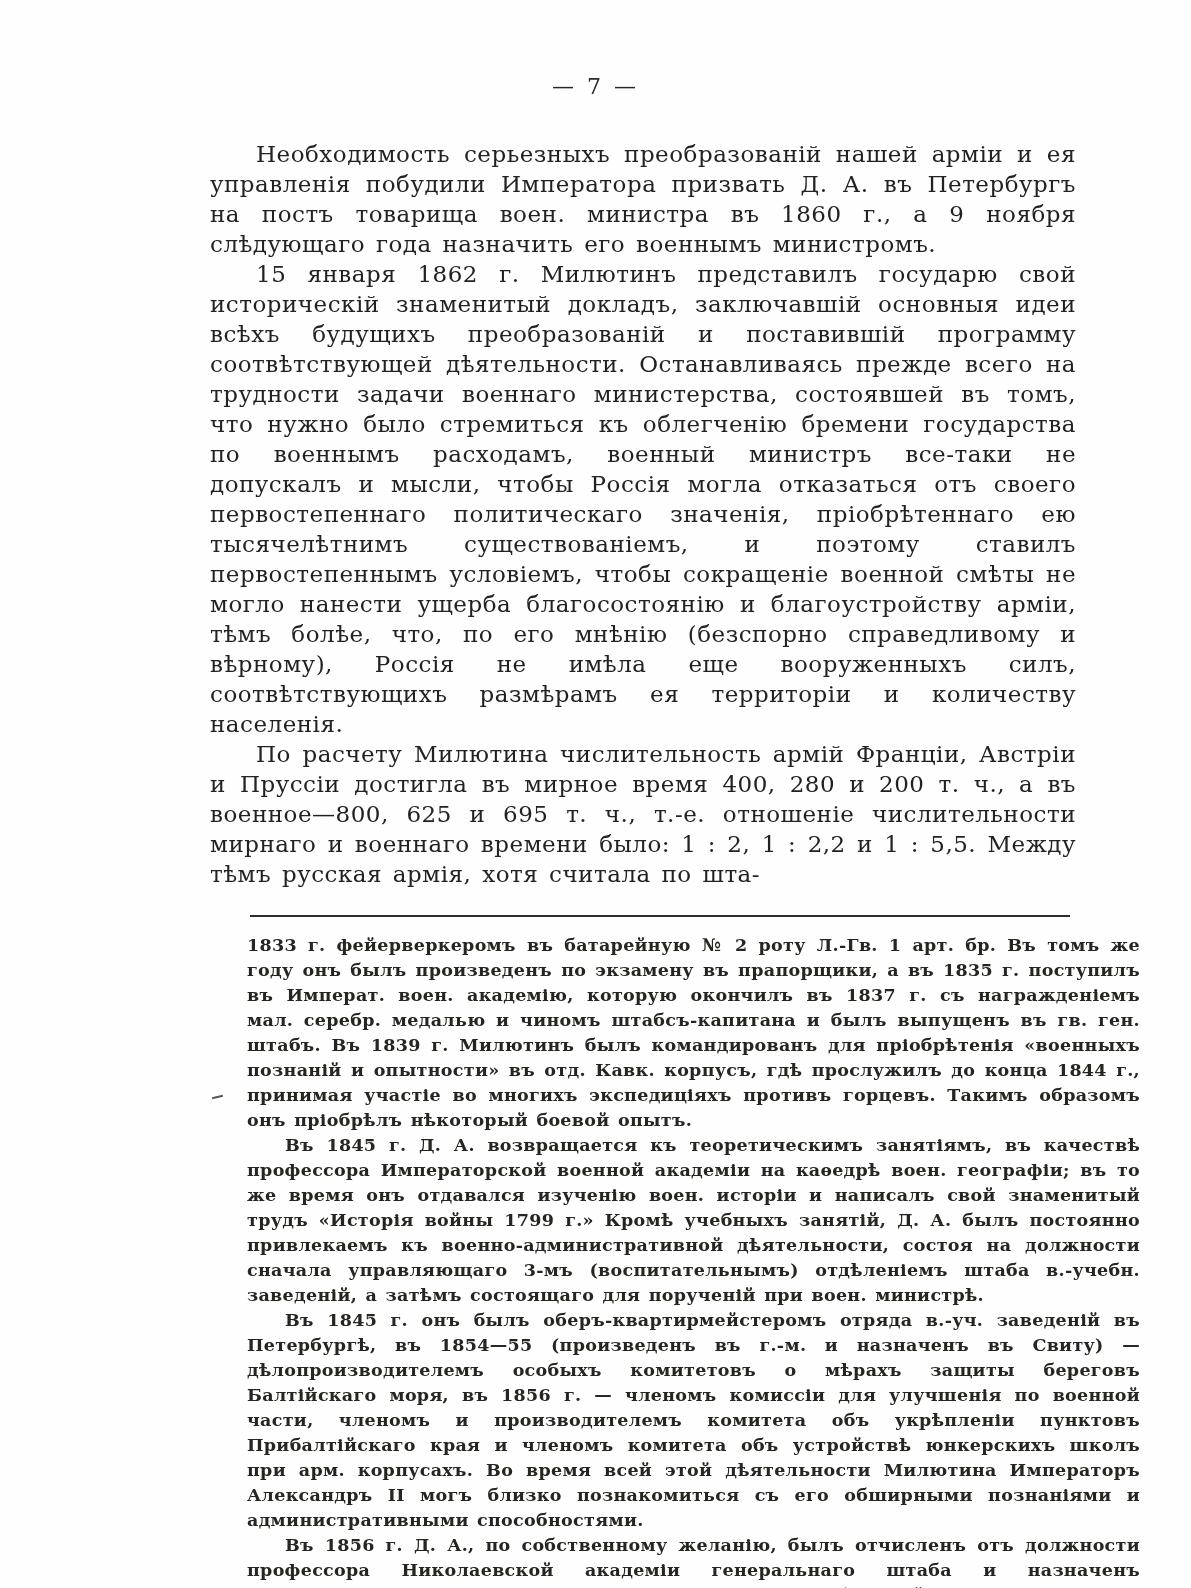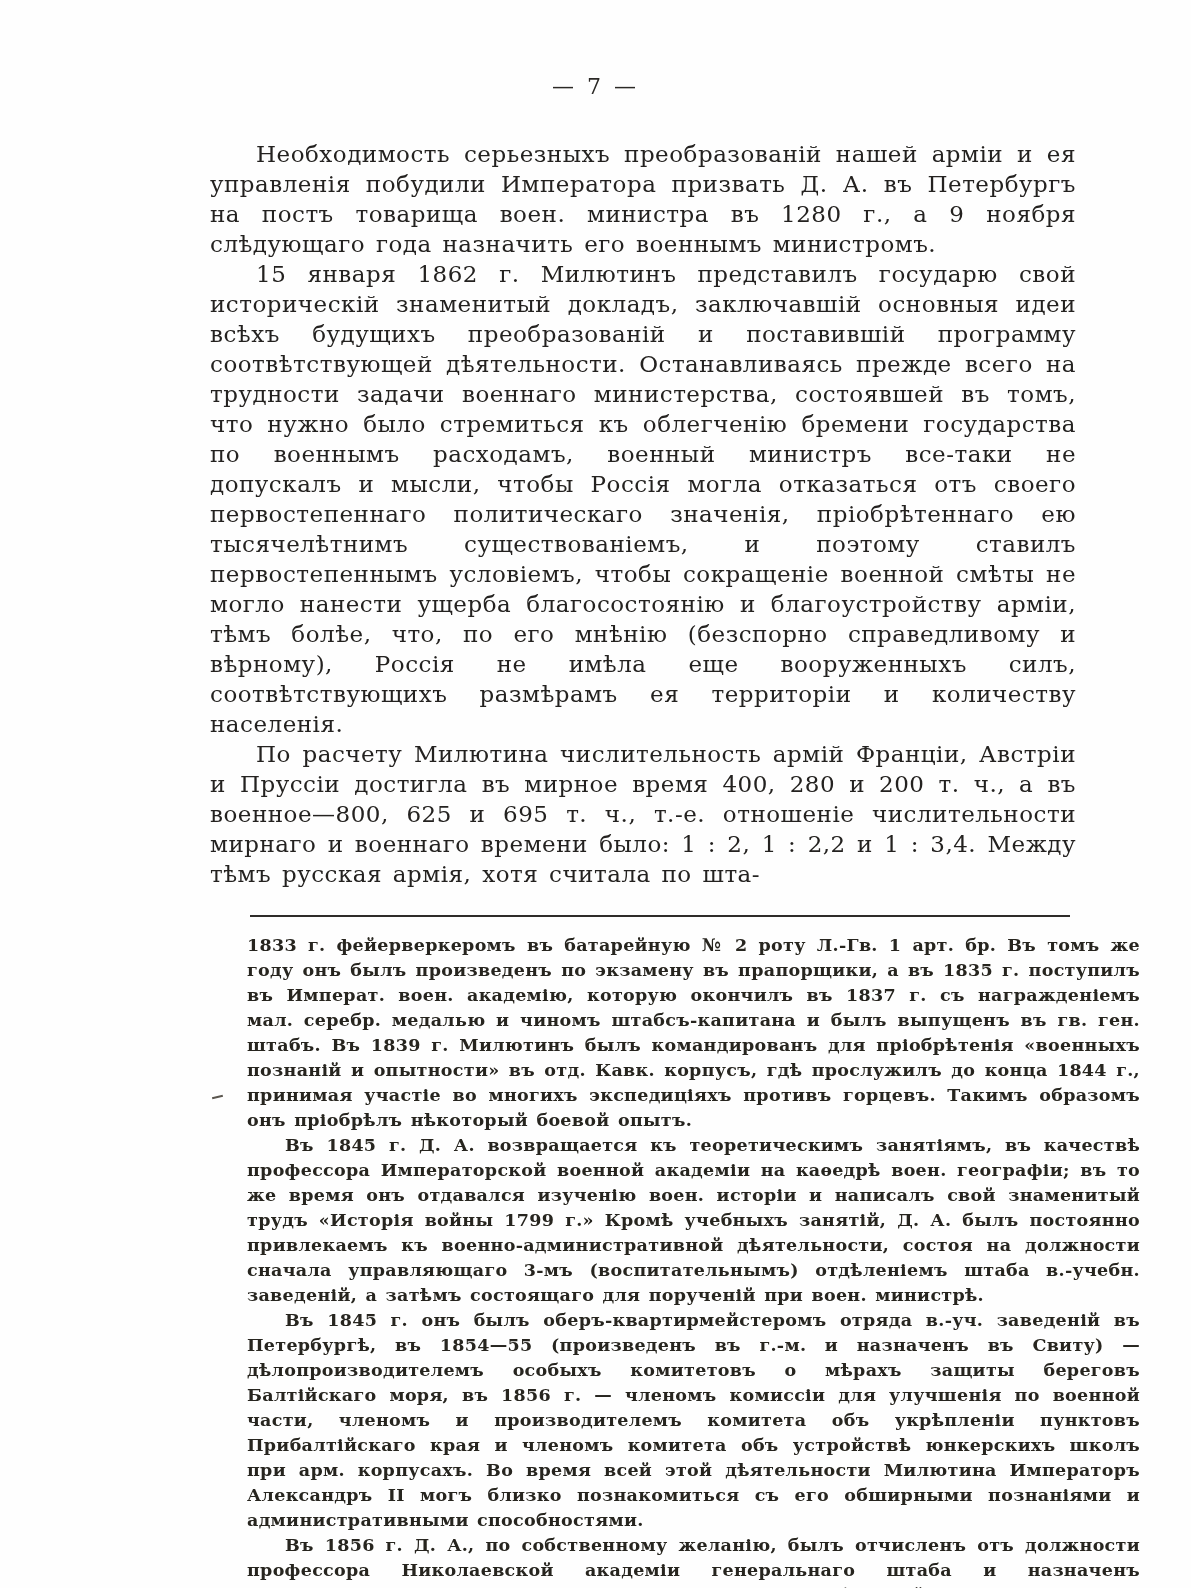--- a/index.html
+++ b/index.html
@@ -74,23 +74,23 @@
   }
 </style>
 </head>
 <body>
 
 <div class="page">
 
   <div class="page-number">— 7 —</div>
 
   <div class="main-text">
-    <p class="body-para">Необходимость серьезныхъ преобразованій нашей арміи и ея управленія побудили Императора призвать Д. А. въ Петербургъ на постъ товарища воен. министра въ 1280 г., а 9 ноября слѣдующаго года назначить его военнымъ министромъ.</p>
+    <p class="body-para">Необходимость серьезныхъ преобразованій нашей арміи и ея управленія побудили Императора призвать Д. А. въ Петербургъ на постъ товарища воен. министра въ 1860 г., а 9 ноября слѣдующаго года назначить его военнымъ министромъ.</p>
     <p class="body-para">15 января 1862 г. Милютинъ представилъ государю свой историческій знаменитый докладъ, заключавшій основныя идеи всѣхъ будущихъ преобразованій и поставившій программу соотвѣтствующей дѣятельности. Останавливаясь прежде всего на трудности задачи военнаго министерства, состоявшей въ томъ, что нужно было стремиться къ облегченію бремени государства по военнымъ расходамъ, военный министръ все-таки не допускалъ и мысли, чтобы Россія могла отказаться отъ своего первостепеннаго политическаго значенія, пріобрѣтеннаго ею тысячелѣтнимъ существованіемъ, и поэтому ставилъ первостепеннымъ условіемъ, чтобы сокращеніе военной смѣты не могло нанести ущерба благосостоянію и благоустройству арміи, тѣмъ болѣе, что, по его мнѣнію (безспорно справедливому и вѣрному), Россія не имѣла еще вооруженныхъ силъ, соотвѣтствующихъ размѣрамъ ея территоріи и количеству населенія.</p>
-    <p class="body-para">По расчету Милютина числительность армій Франціи, Австріи и Пруссіи достигла въ мирное время 400, 280 и 200 т. ч., а въ военное—800, 625 и 695 т. ч., т.-е. отношеніе числительности мирнаго и военнаго времени было: 1 : 2, 1 : 2,2 и 1 : 3,4. Между тѣмъ русская армія, хотя считала по шта-</p>
+    <p class="body-para">По расчету Милютина числительность армій Франціи, Австріи и Пруссіи достигла въ мирное время 400, 280 и 200 т. ч., а въ военное—800, 625 и 695 т. ч., т.-е. отношеніе числительности мирнаго и военнаго времени было: 1 : 2, 1 : 2,2 и 1 : 5,5. Между тѣмъ русская армія, хотя считала по шта-</p>
   </div>
 
   <hr class="separator">
 
   <div class="footnotes">
     <p class="fn-para no-indent">1833 г. фейерверкеромъ въ батарейную № 2 роту Л.-Гв. 1 арт. бр. Въ томъ же году онъ былъ произведенъ по экзамену въ прапорщики, а въ 1835 г. поступилъ въ Императ. воен. академію, которую окончилъ въ 1837 г. съ награжденіемъ мал. серебр. медалью и чиномъ штабсъ-капитана и былъ выпущенъ въ гв. ген. штабъ. Въ 1839 г. Милютинъ былъ командированъ для пріобрѣтенія «военныхъ познаній и опытности» въ отд. Кавк. корпусъ, гдѣ прослужилъ до конца 1844 г., принимая участіе во многихъ экспедиціяхъ противъ горцевъ. Такимъ образомъ онъ пріобрѣлъ нѣкоторый боевой опытъ.</p>
     <p class="fn-para">Въ 1845 г. Д. А. возвращается къ теоретическимъ занятіямъ, въ качествѣ профессора Императорской военной академіи на каѳедрѣ воен. географіи; въ то же время онъ отдавался изученію воен. исторіи и написалъ свой знаменитый трудъ «Исторія войны 1799 г.» Кромѣ учебныхъ занятій, Д. А. былъ постоянно привлекаемъ къ военно-административной дѣятельности, состоя на должности сначала управляющаго 3-мъ (воспитательнымъ) отдѣленіемъ штаба в.-учебн. заведеній, а затѣмъ состоящаго для порученій при воен. министрѣ.</p>
     <p class="fn-para">Въ 1845 г. онъ былъ оберъ-квартирмейстеромъ отряда в.-уч. заведеній въ Петербургѣ, въ 1854—55 (произведенъ въ г.-м. и назначенъ въ Свиту) — дѣлопроизводителемъ особыхъ комитетовъ о мѣрахъ защиты береговъ Балтійскаго моря, въ 1856 г. — членомъ комиссіи для улучшенія по военной части, членомъ и производителемъ комитета объ укрѣпленіи пунктовъ Прибалтійскаго края и членомъ комитета объ устройствѣ юнкерскихъ школъ при арм. корпусахъ. Во время всей этой дѣятельности Милютина Императоръ Александръ II могъ близко познакомиться съ его обширными познаніями и административными способностями.</p>
     <p class="fn-para">Въ 1856 г. Д. А., по собственному желанію, былъ отчисленъ отъ должности профессора Николаевской академіи генеральнаго штаба и назначенъ исправляющимъ должность нач. главнаго штаба войскъ на Кавказѣ; слѣдовательно отъ кабинетныхъ трудовъ онъ снова возвратился къ боевой дѣятельности въ арміи, покорявшей Кавказъ, и могъ опять обогатить свои обширныя познанія боевымъ опытомъ. За время пребыванія на Кавказѣ Милютинъ произведенъ въ ген.-лейт., назначенъ ген.-ад. и награжденъ за боевыя заслуги орд. Св. Влад. 2 съ мечами.</p>
   </div>

